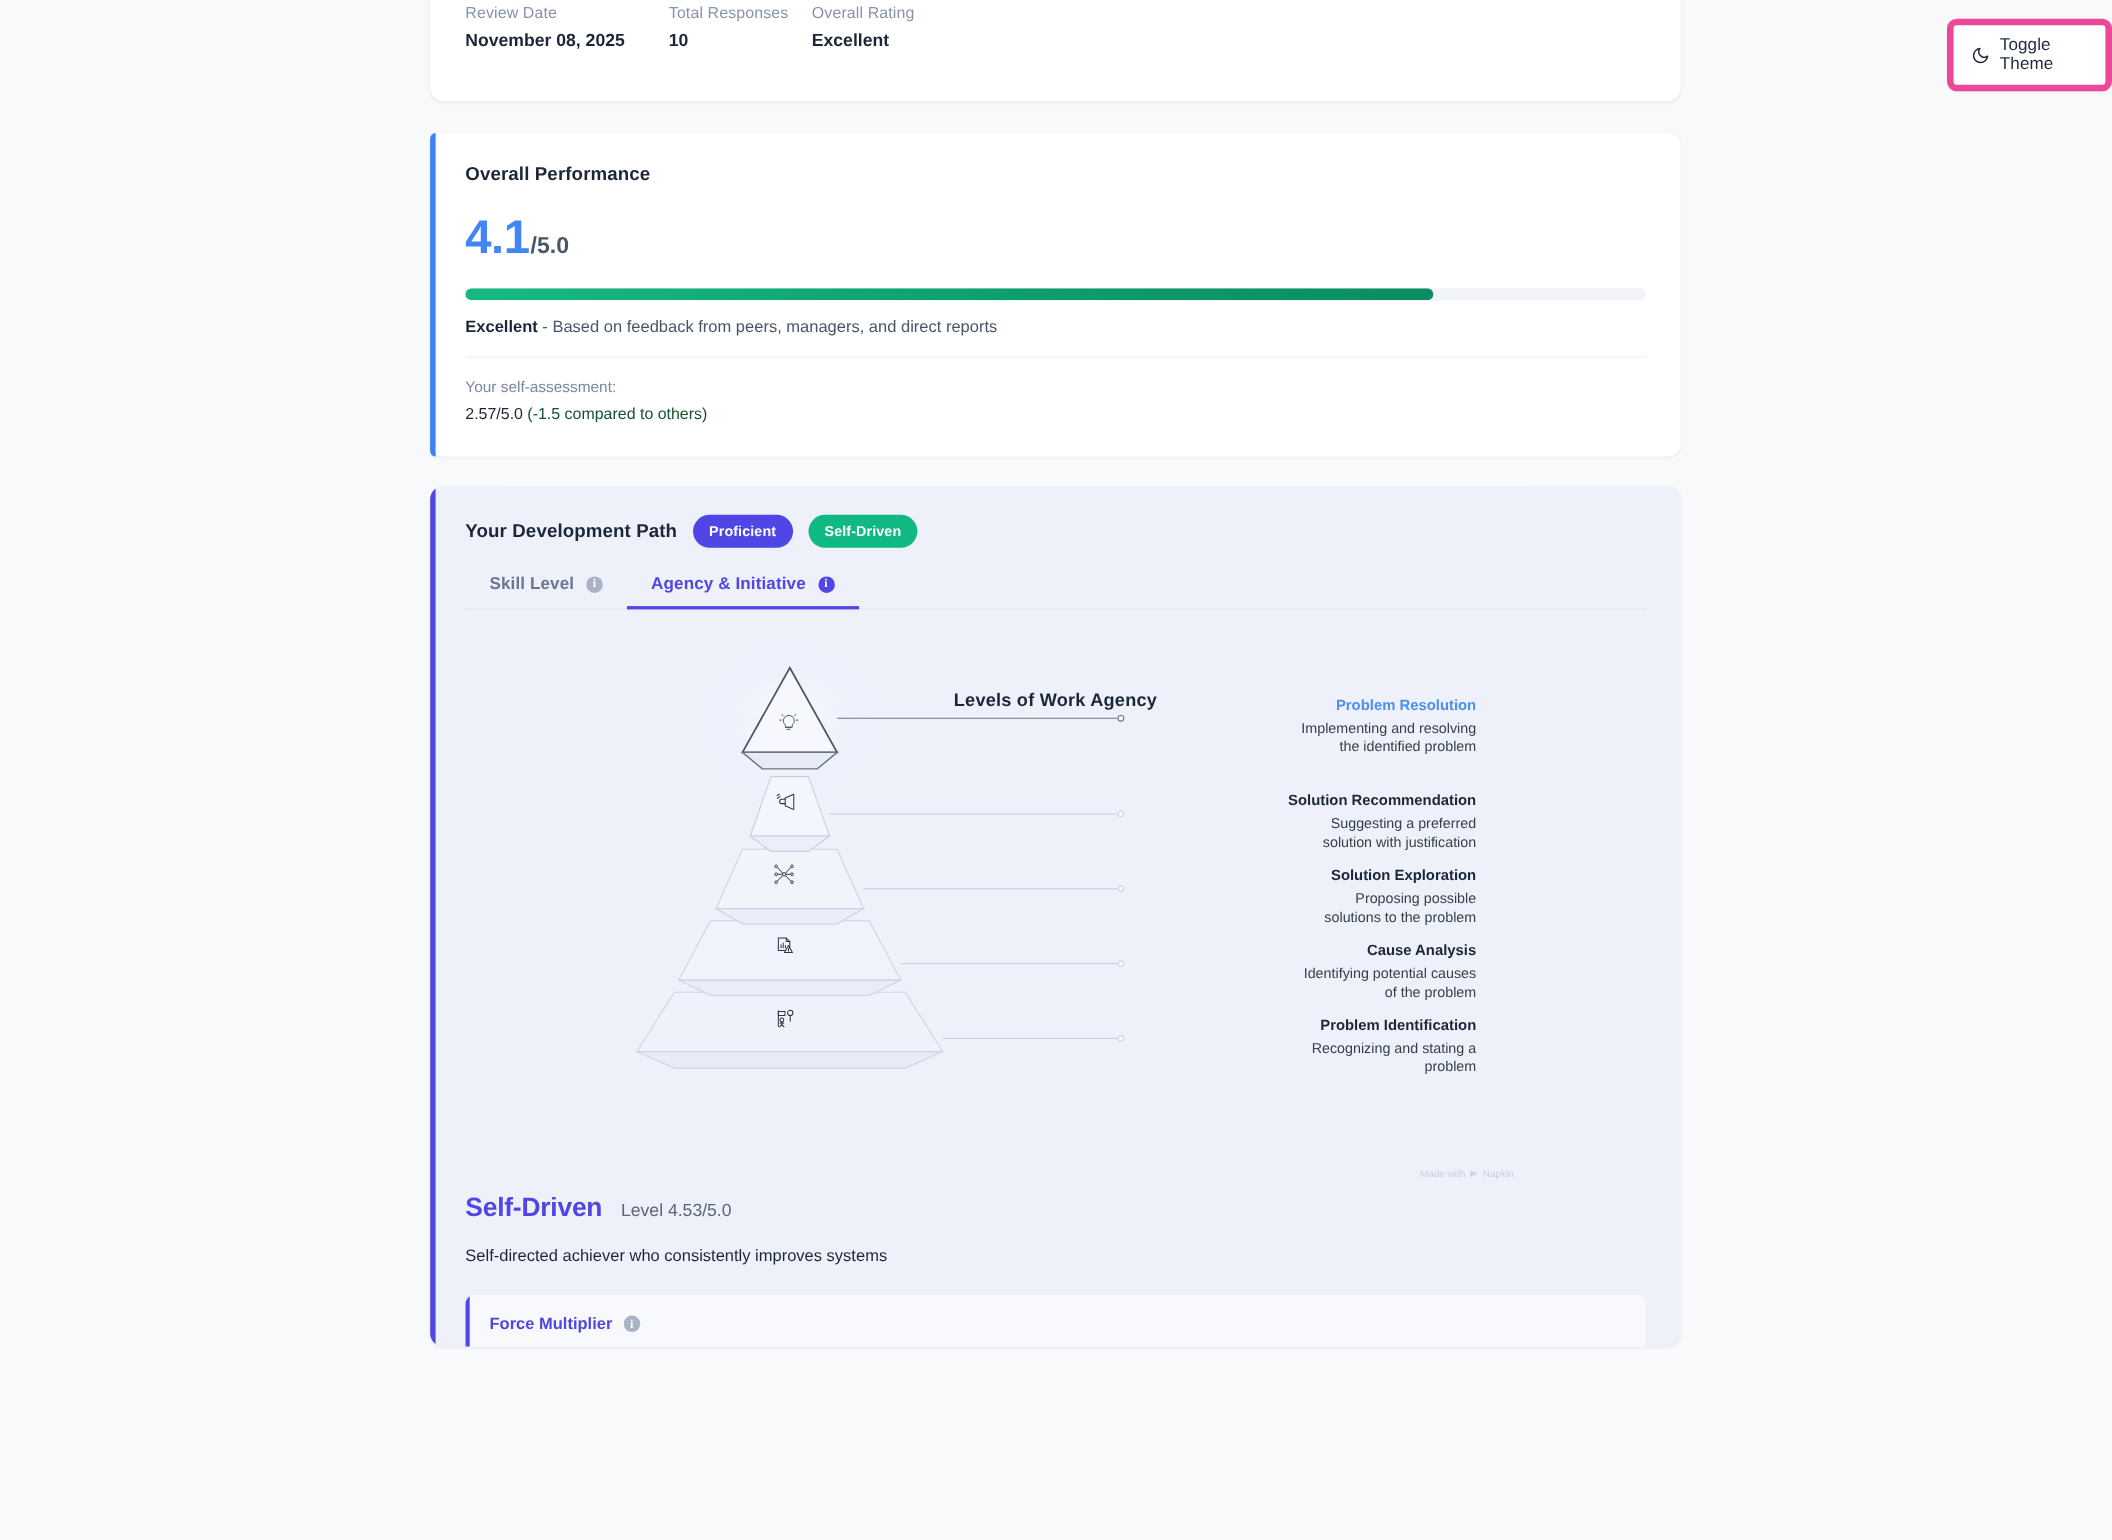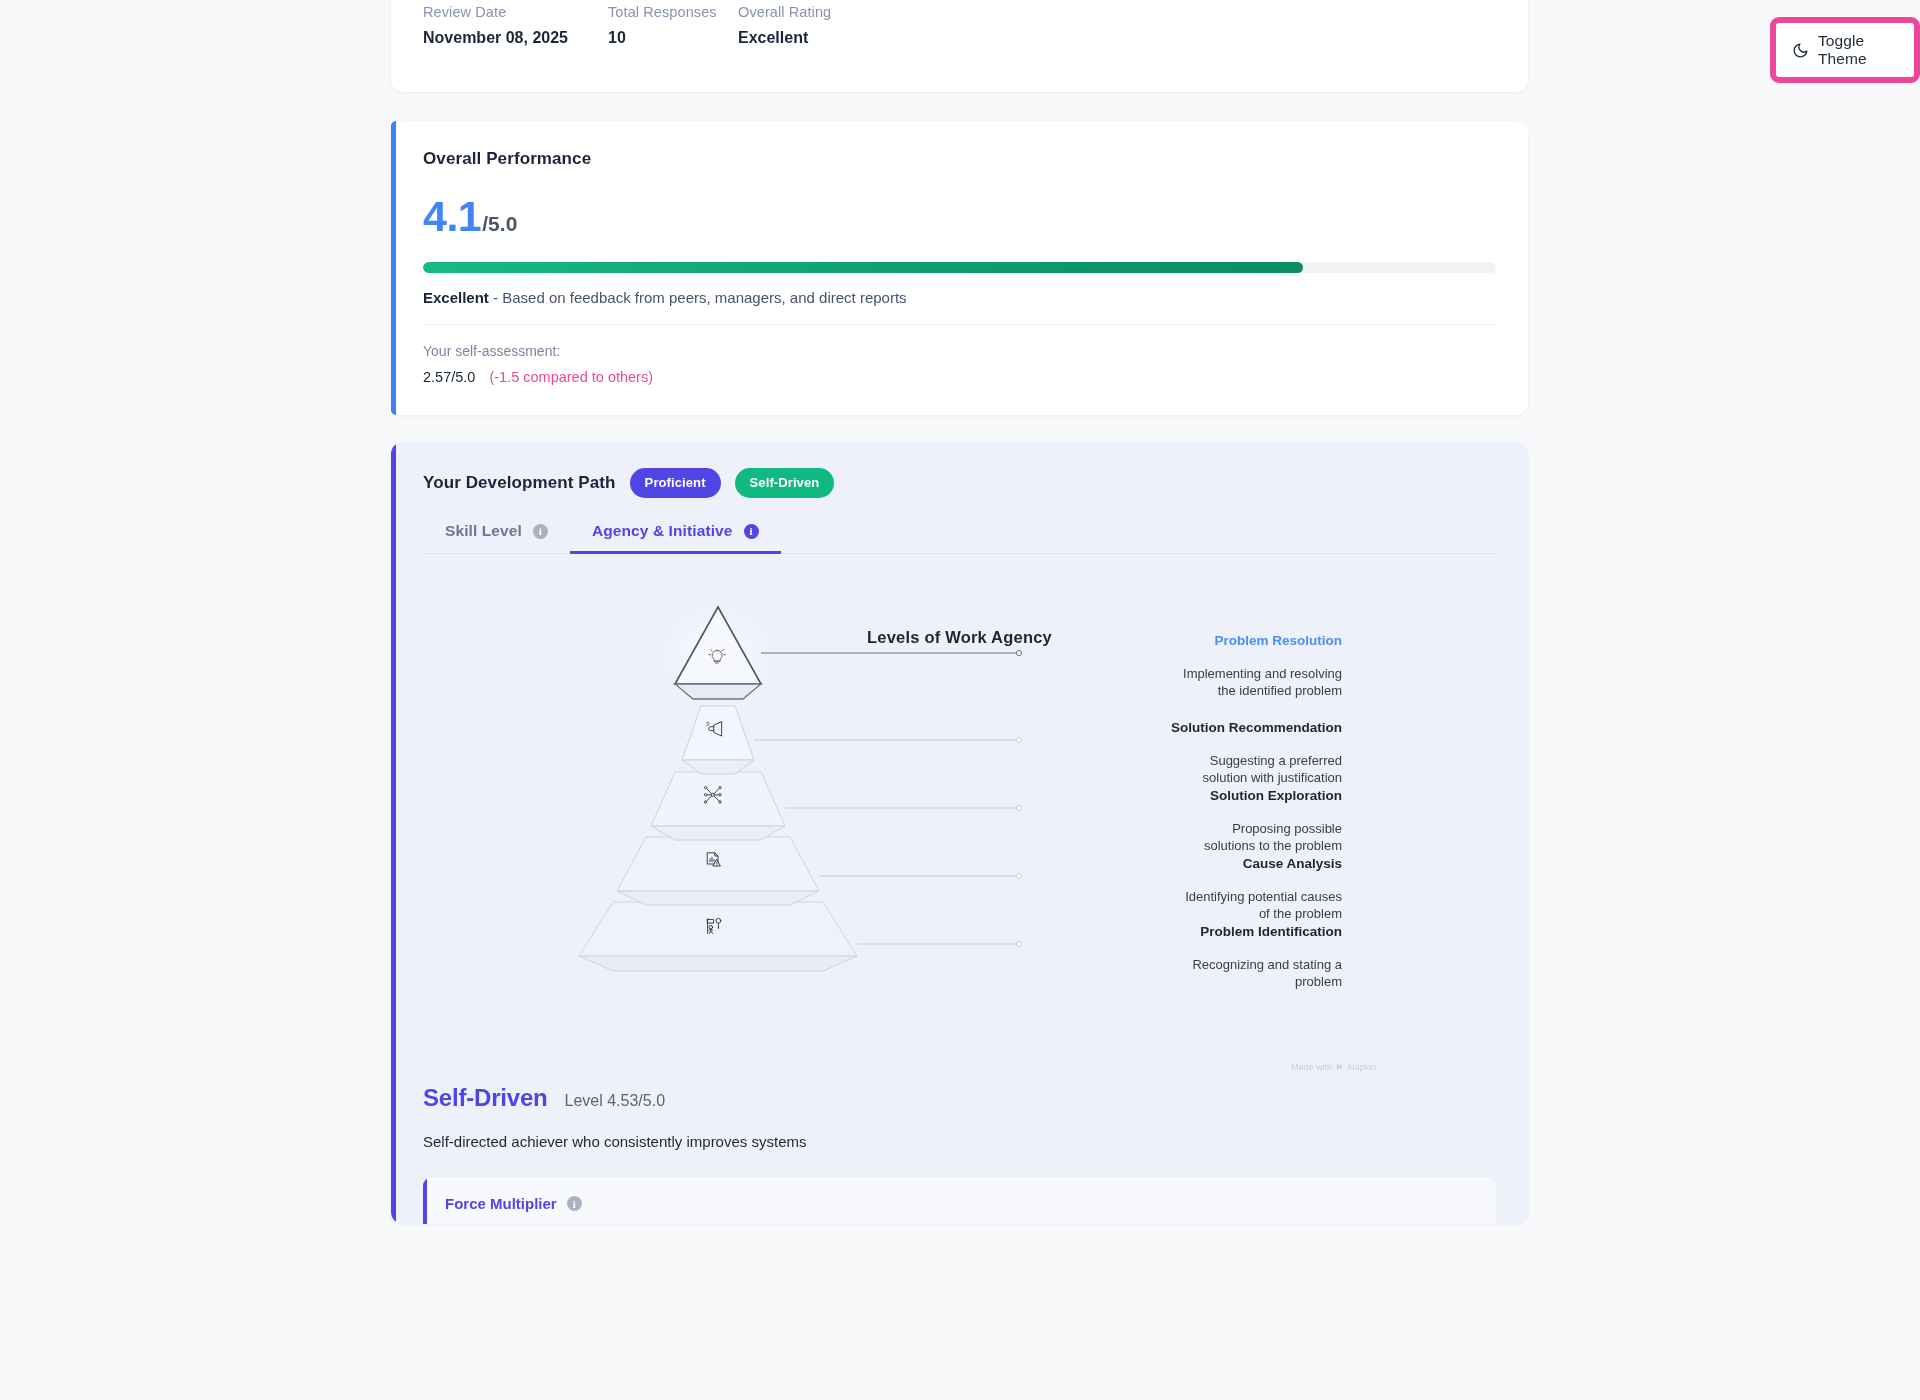--- a/index.html
+++ b/index.html
@@ -154,21 +154,21 @@
   .self-label {
     margin-top: 18px;
     font-size: 14px;
     color: #7b879e;
   }
   .self-row {
     margin-top: 10px;
     font-size: 14.5px;
     color: #1b2638;
   }
-  .self-delta { color: #ec4899; margin-left: 14px; }
+  .self-delta { color: #14532d; margin-left: 4px; }
 
   
   .dev-card {
     margin-top: 27px;
     background: #eef1fa;
     padding: 26px 32px 0 32px;
     height: 782px;
     overflow: hidden;
   }
   .dev-card::before { background: #4f46e5; }
@@ -277,21 +277,21 @@
   .lbl .title {
     font-size: 13.5px;
     font-weight: bold;
     color: #1b2638;
     white-space: nowrap;
   }
   .lbl.top .title { color: #4a90f0; }
   .lbl .desc {
     font-size: 13px;
     color: #35404f;
-    margin-top: 15px;
+    margin-top: 3px;
   }
 
   
   .sd-head {
     display: flex;
     align-items: baseline;
     gap: 17px;
     margin-top: -8px;
   }
   .sd-name {

